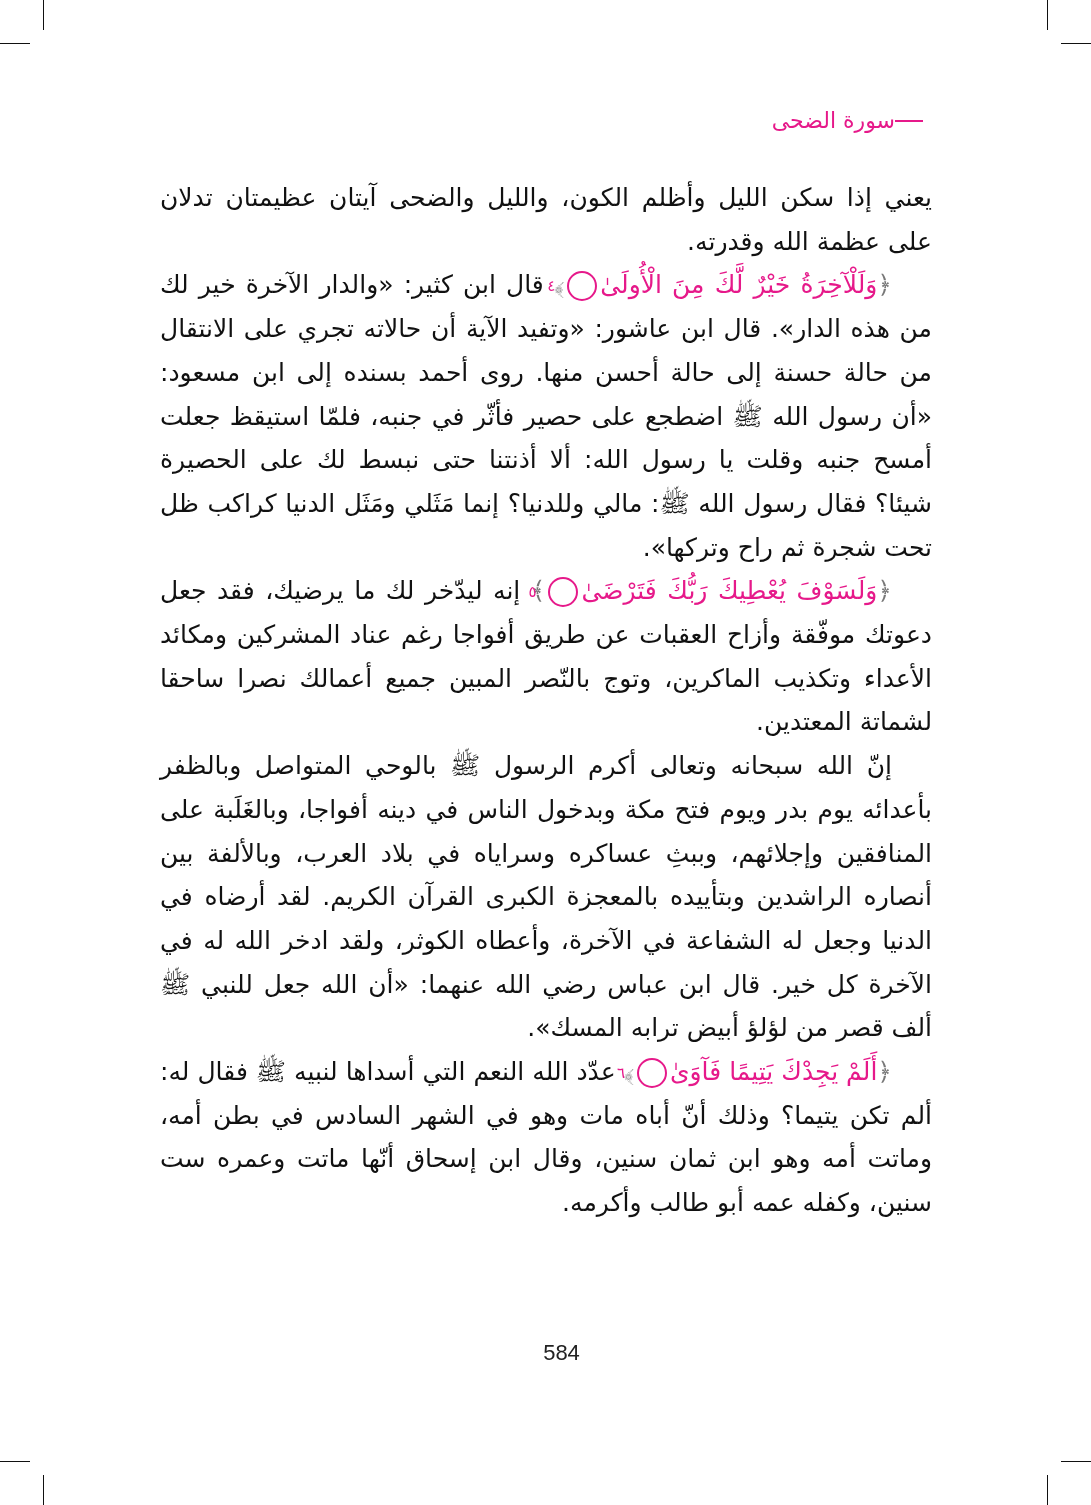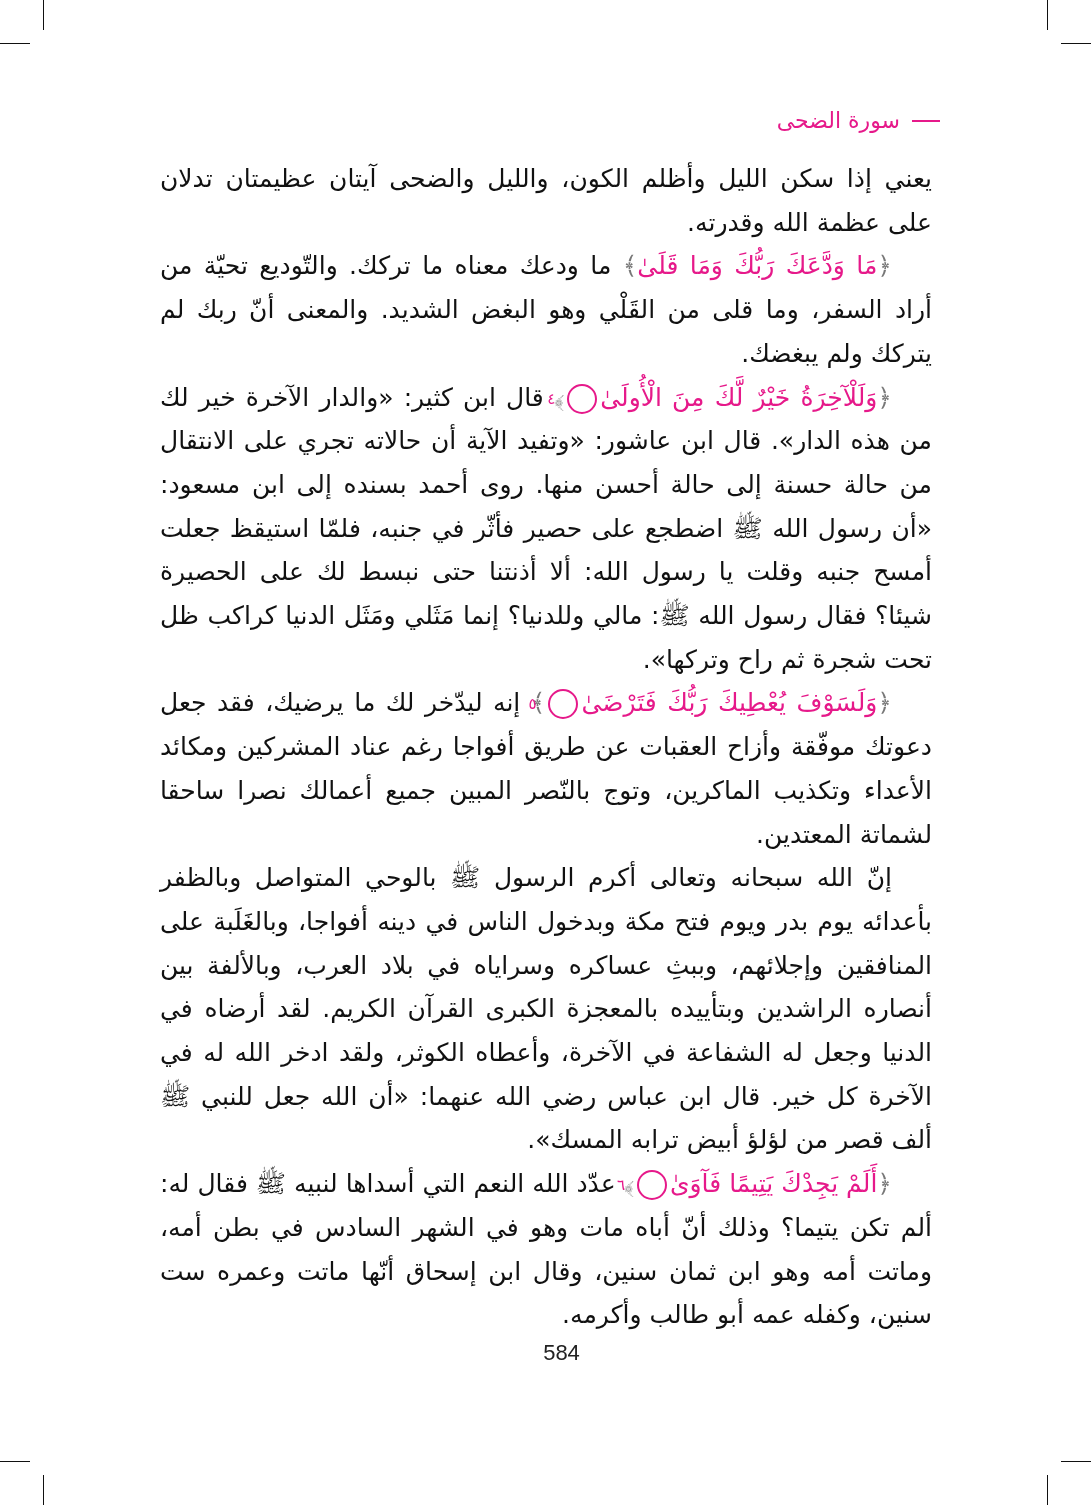--- a/index.html
+++ b/index.html
@@ -1,25 +1,25 @@
 <!DOCTYPE html>
 <html><head>
 <meta charset="utf-8">
 <style>
   html, body { margin:0; padding:0; background:#ffffff; }
   body { width:1091px; height:1505px; position:relative; overflow:hidden; font-family:"DejaVu Sans", sans-serif; }
   .crop { position:absolute; background:#111; }
   .header {
-    position:absolute; top:108px; right:151px; direction:rtl;
-    display:flex; align-items:center; gap:12px;
+    position:absolute; top:108px; right:168px; direction:rtl;
+    display:flex; align-items:center; 
     color:#e6198a; font-size:22px;
   }
   .header .dash { width:28px; height:2px; background:#e6198a; display:inline-block; }
   .content {
-    position:absolute; top:157px; left:160px; width:772px;
+    position:absolute; top:176px; left:160px; width:772px;
     direction:rtl; text-align:justify; text-align-last:right;
     font-size:25px; line-height:43.7px; color:#111;
   }
   .content p { margin:0; }
   .content p.indent { text-indent:40px; }
   .verse { color:#e6198a; }
   .bracket { color:#777; }
   .ayah-num {
     display:inline-block; width:26px; height:26px; border:2px solid #e6198a; border-radius:50%;
     font-size:15px; line-height:26px; text-align:center; color:#e6198a; margin:0 3px; vertical-align:middle;
@@ -42,24 +42,20 @@
 <div class="crop" style="left:1047px;top:1475px;width:1px;height:30px;"></div>
 
 <div class="header">
   <span class="dash"></span>
   <span>سورة الضحى</span>
 </div>
 
 <div class="content">
   <p><span>يعني إذا سكن الليل وأظلم الكون، والليل والضحى آيتان عظيمتان تدلان على عظمة الله وقدرته.</span></p>
 
-  <p class="indent">
-    <span class="bracket">﴿</span><span class="verse">مَا وَدَّعَكَ رَبُّكَ وَمَا قَلَىٰ</span><span class="bracket">﴾</span>
-    <span>ما ودعك معناه ما تركك. والتّوديع تحيّة من أراد السفر، وما قلى من القَلْي وهو البغض الشديد. والمعنى أنّ ربك لم يتركك ولم يبغضك.</span>
-  </p>
 
   <p class="indent">
     <span class="bracket">﴿</span><span class="verse">وَلَلْآخِرَةُ خَيْرٌ لَّكَ مِنَ الْأُولَىٰ</span><span class="ayah-num">٤</span><span class="bracket">﴾</span>
     <span>قال ابن كثير: «والدار الآخرة خير لك من هذه الدار». قال ابن عاشور: «وتفيد الآية أن حالاته تجري على الانتقال من حالة حسنة إلى حالة أحسن منها. روى أحمد بسنده إلى ابن مسعود: «أن رسول الله ﷺ اضطجع على حصير فأثّر في جنبه، فلمّا استيقظ جعلت أمسح جنبه وقلت يا رسول الله: ألا أذنتنا حتى نبسط لك على الحصيرة شيئا؟ فقال رسول الله ﷺ: مالي وللدنيا؟ إنما مَثَلي ومَثَل الدنيا كراكب ظل تحت شجرة ثم راح وتركها».</span>
   </p>
 
   <p class="indent">
     <span class="bracket">﴿</span><span class="verse">وَلَسَوْفَ يُعْطِيكَ رَبُّكَ فَتَرْضَىٰ</span><span class="ayah-num">٥</span><span class="bracket">﴾</span>
     <span>إنه ليدّخر لك ما يرضيك، فقد جعل دعوتك موفّقة وأزاح العقبات عن طريق أفواجا رغم عناد المشركين ومكائد الأعداء وتكذيب الماكرين، وتوج بالنّصر المبين جميع أعمالك نصرا ساحقا لشماتة المعتدين.</span>
   </p>

